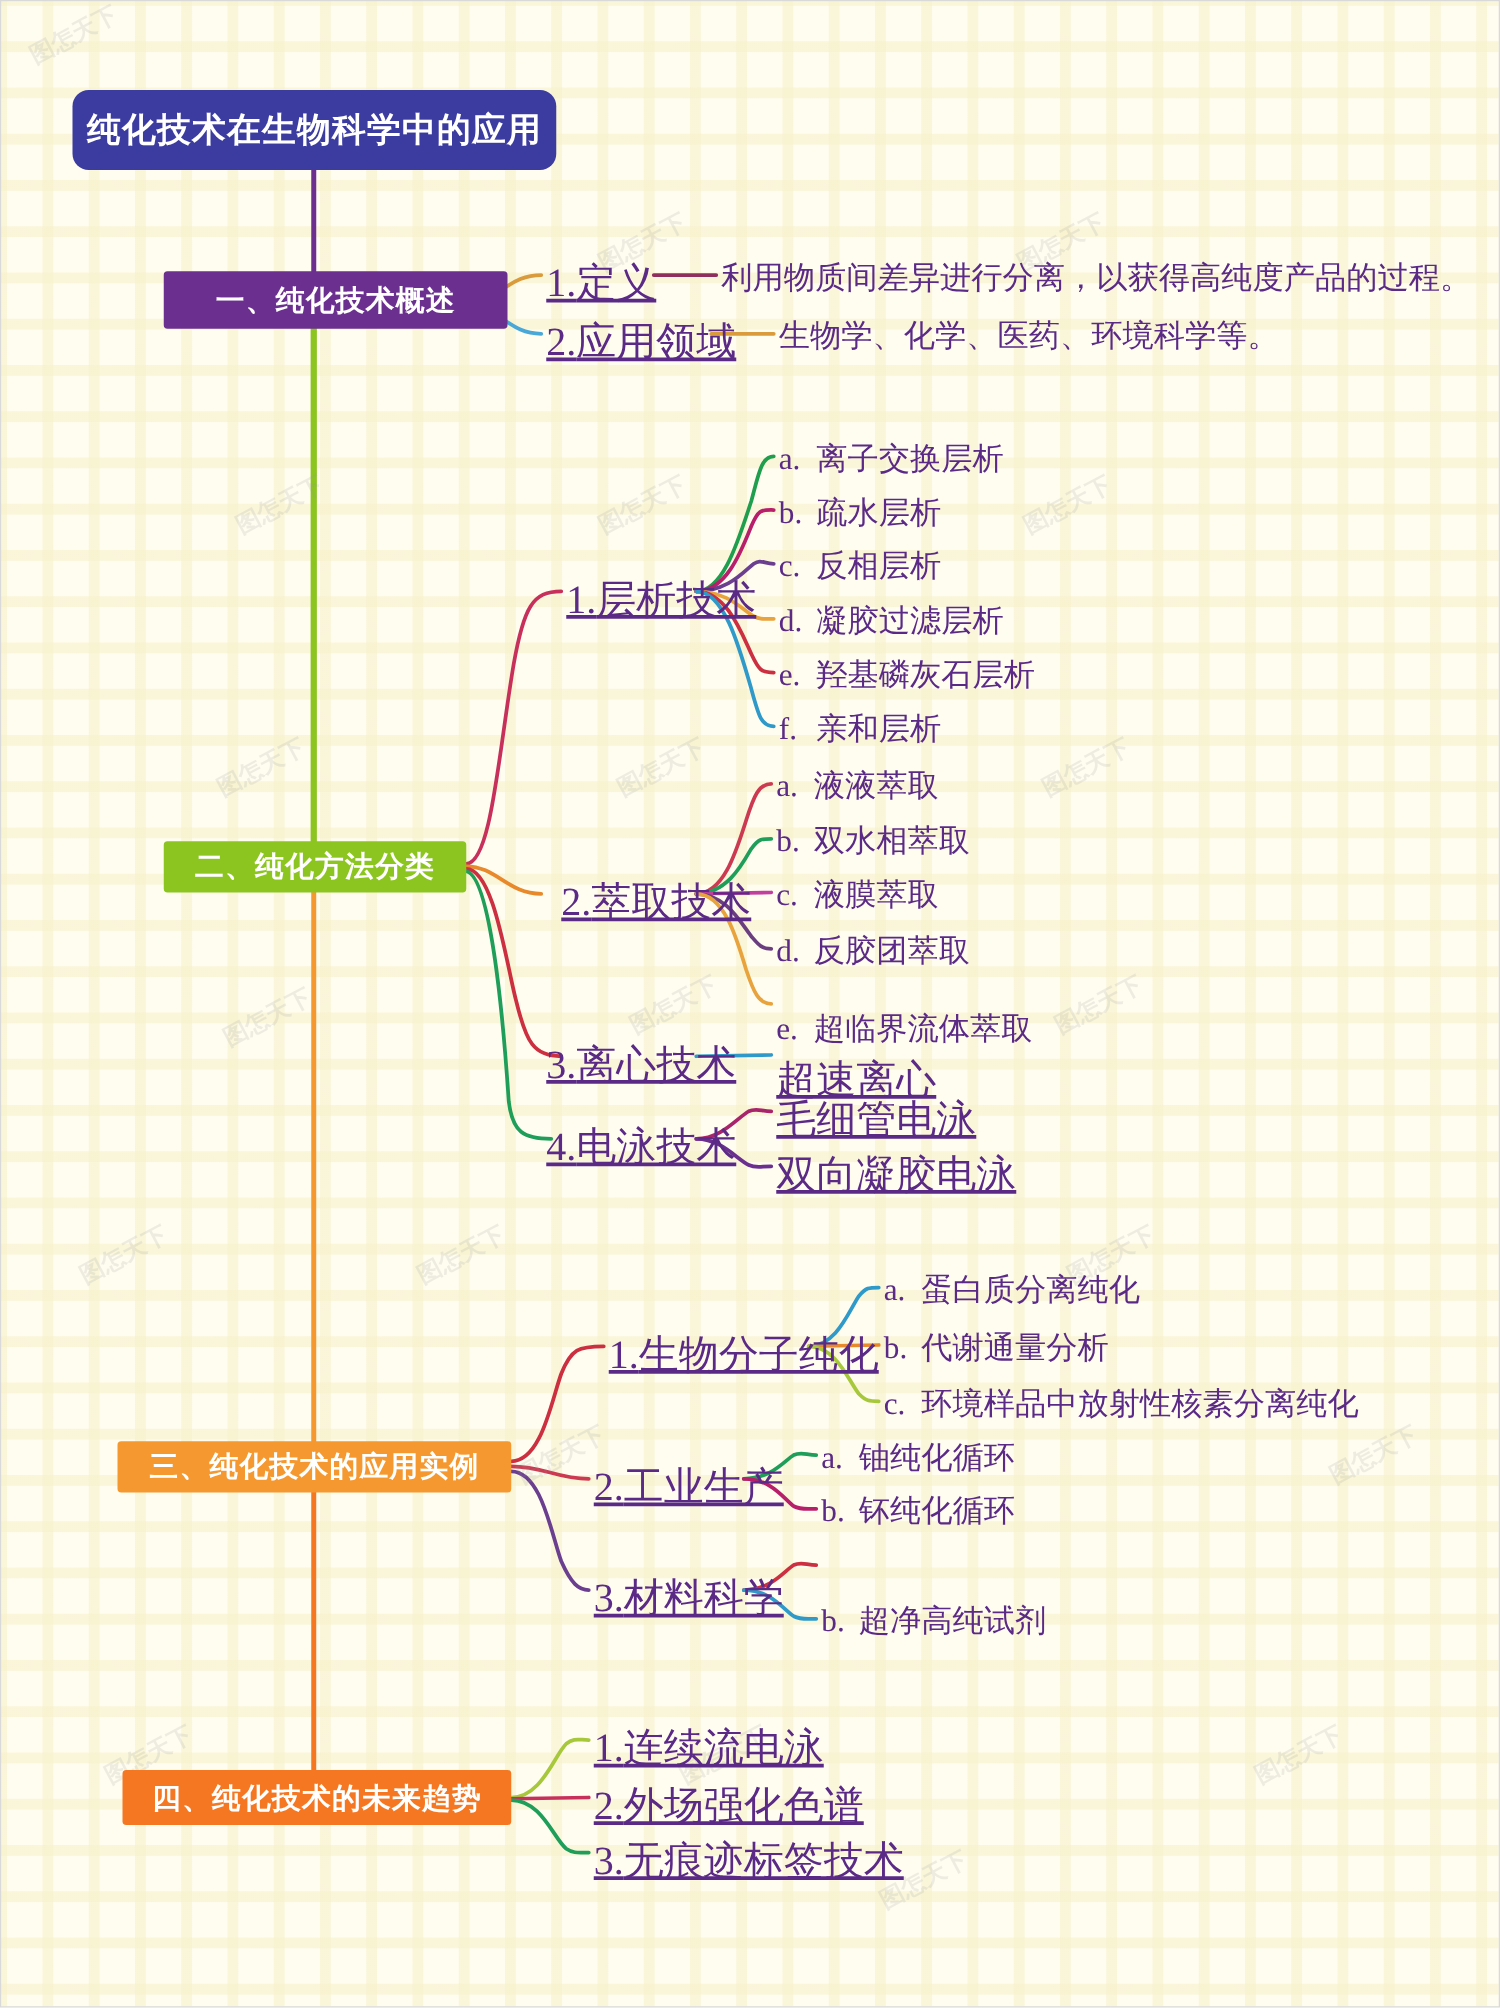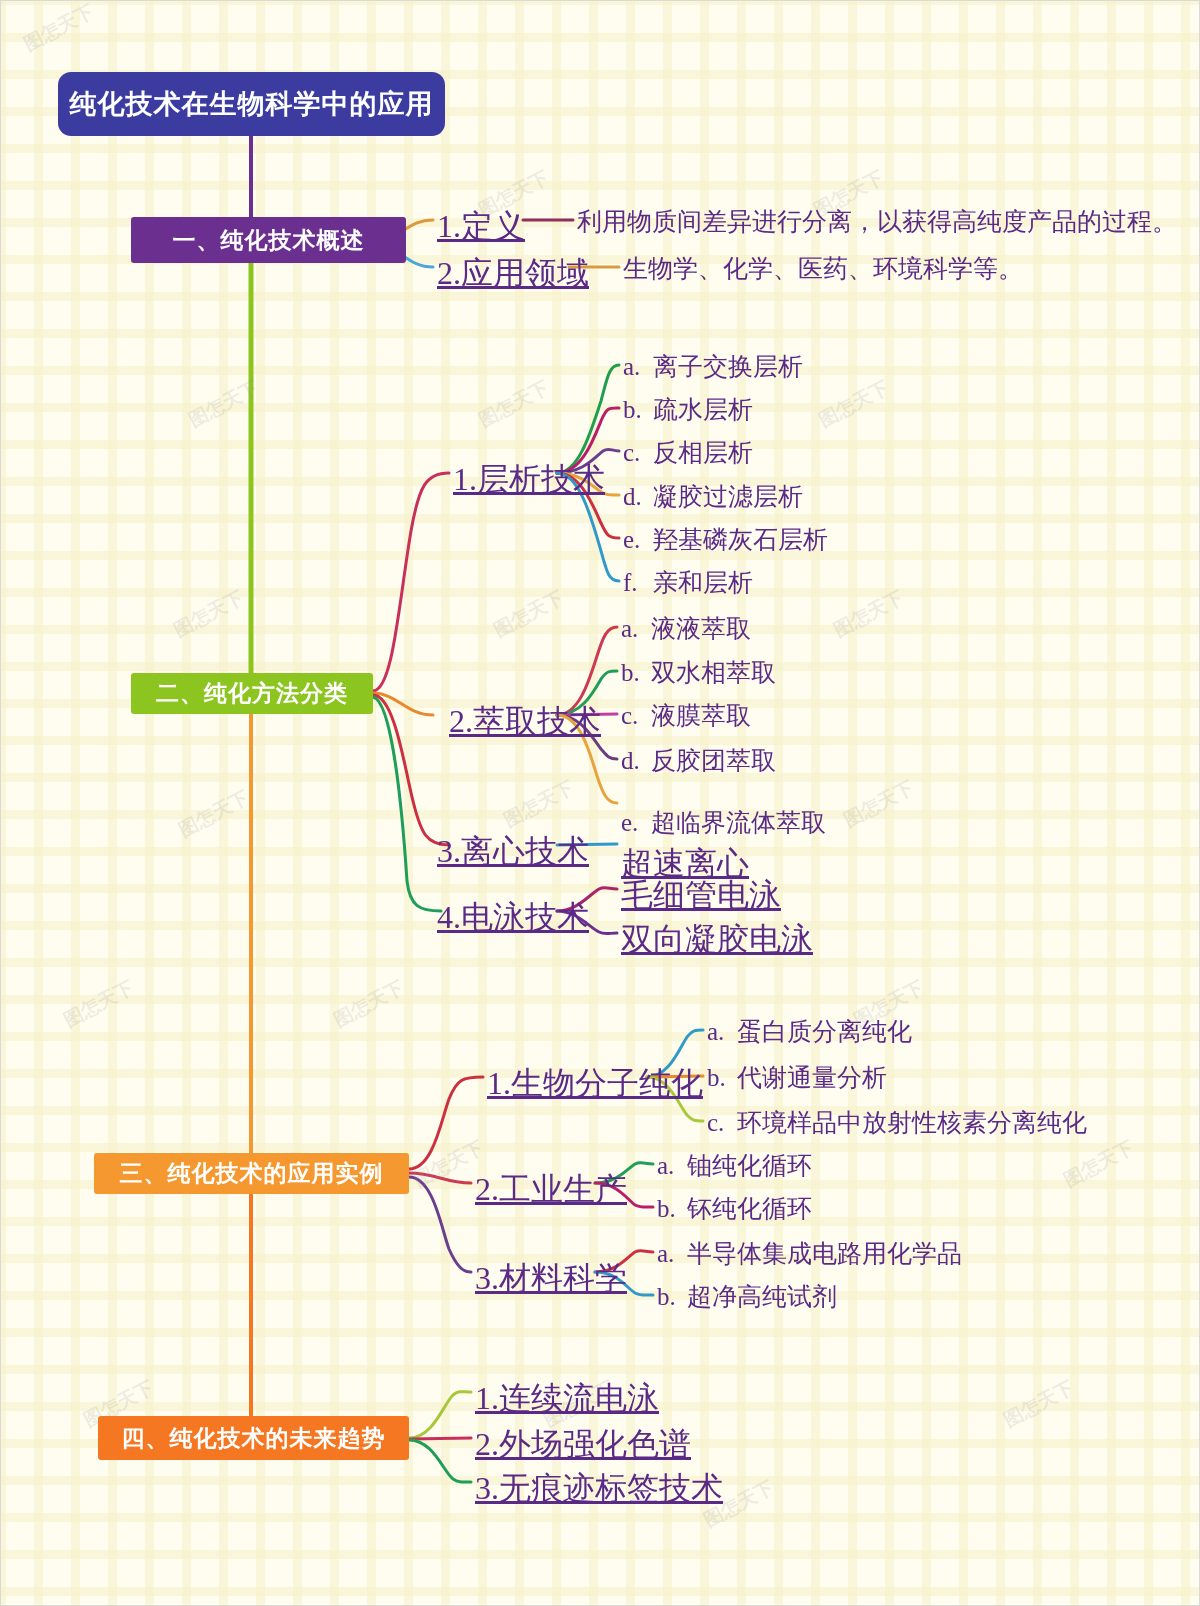--- a/index.html
+++ b/index.html
@@ -252,23 +252,20 @@
   <div class="node lvl3" style="left:656px;top:1148px;">
     <span class="mk">a.</span><span>铀纯化循环</span>
   </div>
   <div class="node lvl3" style="left:656px;top:1191px;">
     <span class="mk">b.</span><span>钚纯化循环</span>
   </div>
 
   <div class="node lvl2" style="left:474px;top:1256px;">
     <span>3.</span><span>材料科学</span>
   </div>
-  <div class="node lvl3" style="left:656px;top:1236px;">
-    <span class="mk">a.</span><span>半导体集成电路用化学品</span>
-  </div>
   <div class="node lvl3" style="left:656px;top:1279px;">
     <span class="mk">b.</span><span>超净高纯试剂</span>
   </div>
 
   <div class="box sect" style="left:97px;top:1415px;width:311px;height:44px;background:#f57722;">
     <span>四、纯化技术的未来趋势</span>
   </div>
 
   <div class="node lvl2" style="left:474px;top:1376px;">
     <span>1.</span><span>连续流电泳</span>

